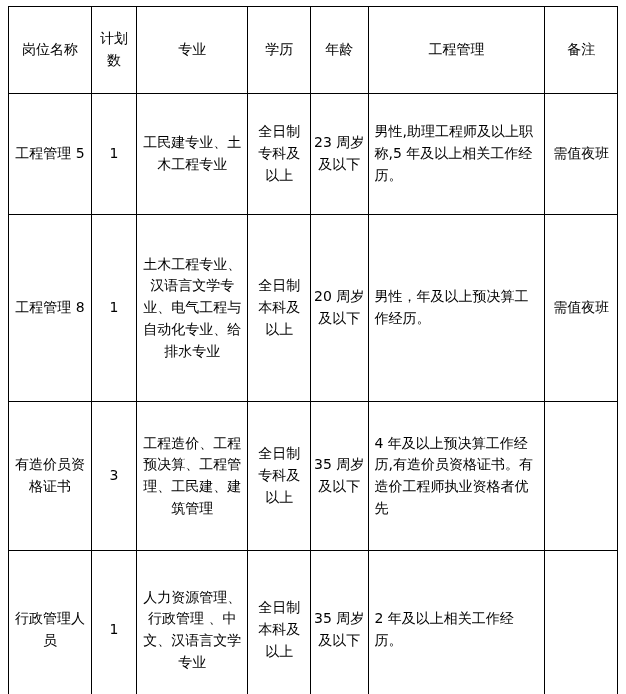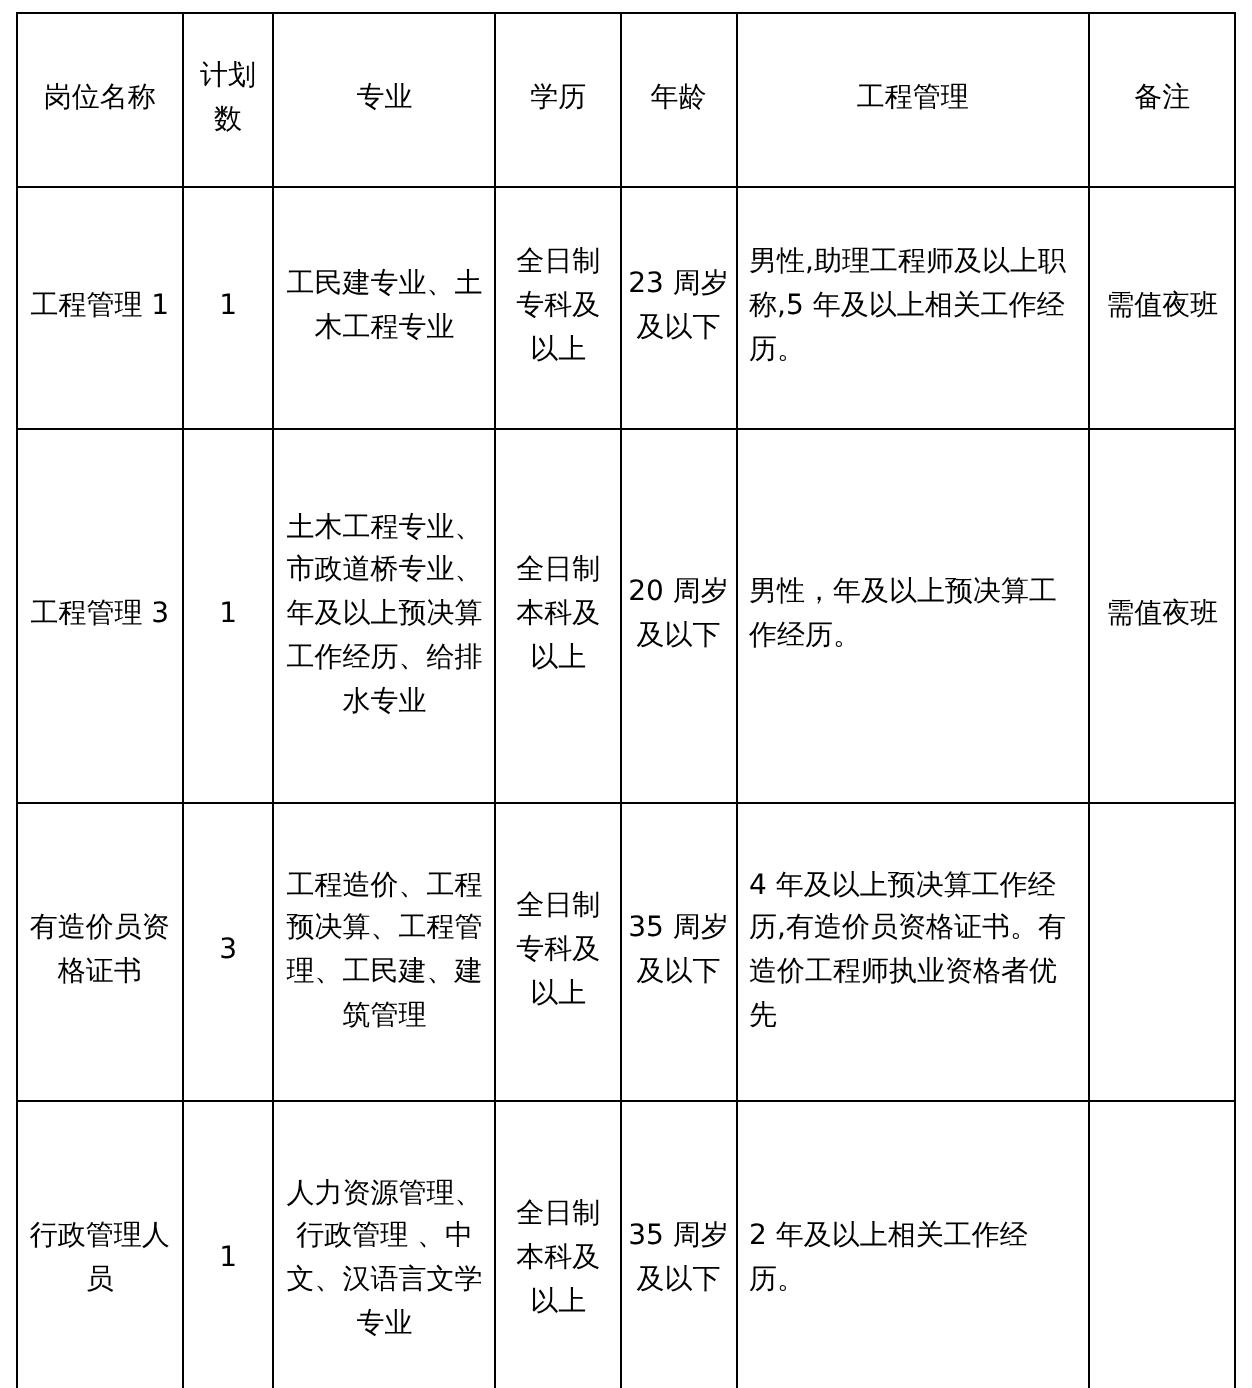--- a/index.html
+++ b/index.html
@@ -78,32 +78,32 @@
         <td>计划数</td>
         <td>专业</td>
         <td>学历</td>
         <td>年龄</td>
         <td>工程管理</td>
         <td>备注</td>
       </tr>
     </thead>
     <tbody>
       <tr class="row1">
-        <td>工程管理 1</td>
+        <td>工程管理 5</td>
         <td>1</td>
         <td>工民建专业、土木工程专业</td>
         <td>全日制专科及以上</td>
         <td>23 周岁及以下</td>
         <td class="req">男性,助理工程师及以上职称,5 年及以上相关工作经历。</td>
         <td>需值夜班</td>
       </tr>
       <tr class="row2">
-        <td>工程管理 3</td>
+        <td>工程管理 8</td>
         <td>1</td>
-        <td>土木工程专业、市政道桥专业、年及以上预决算工作经历、给排水专业</td>
+        <td>土木工程专业、汉语言文学专业、电气工程与自动化专业、给排水专业</td>
         <td>全日制本科及以上</td>
         <td>20 周岁及以下</td>
         <td class="req">男性，年及以上预决算工作经历。</td>
         <td>需值夜班</td>
       </tr>
       <tr class="row3">
         <td>有造价员资格证书</td>
         <td>3</td>
         <td>工程造价、工程预决算、工程管理、工民建、建筑管理</td>
         <td>全日制专科及以上</td>

